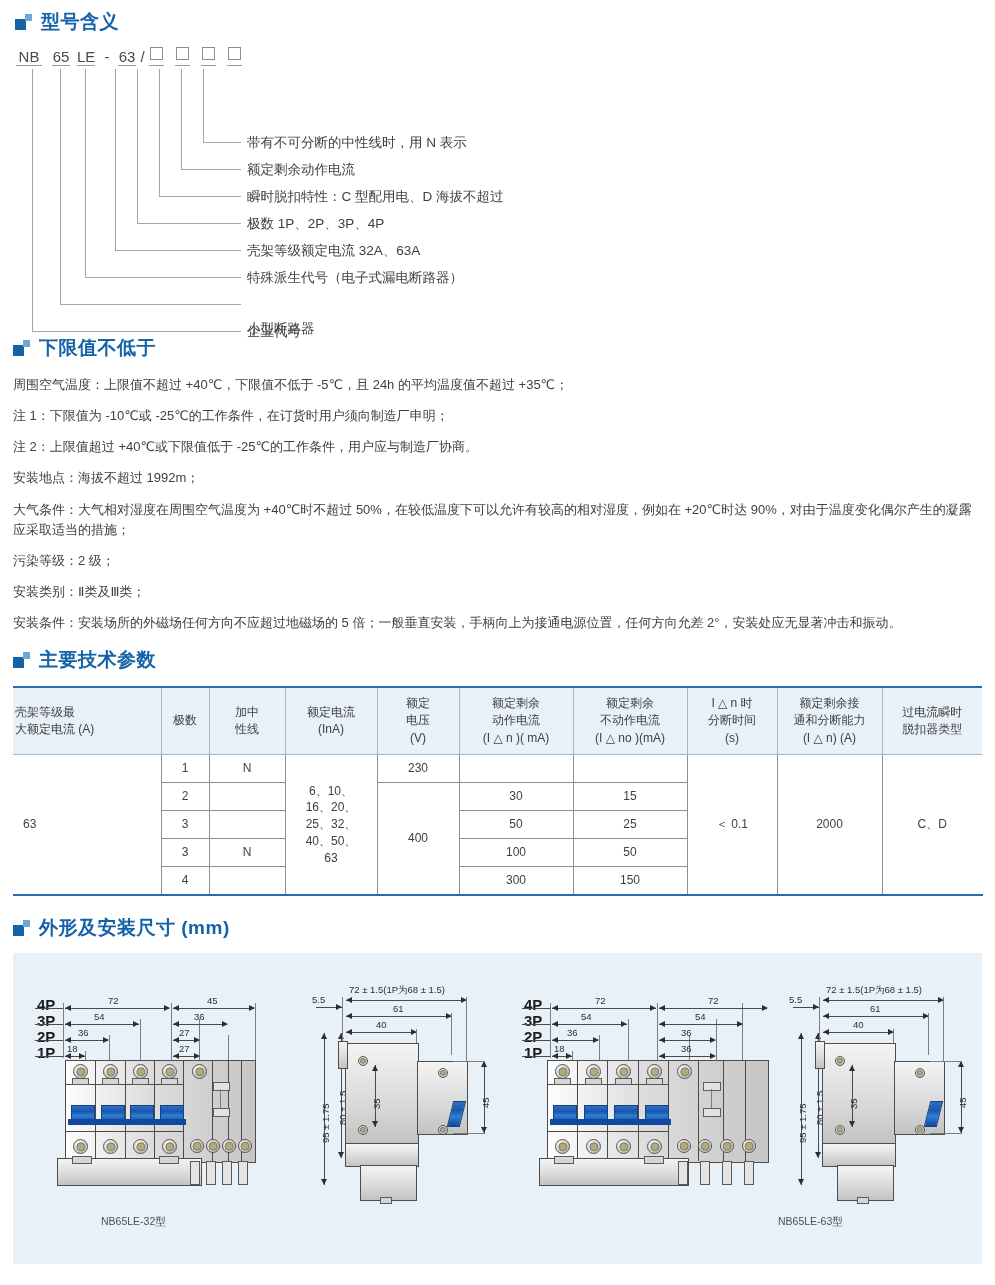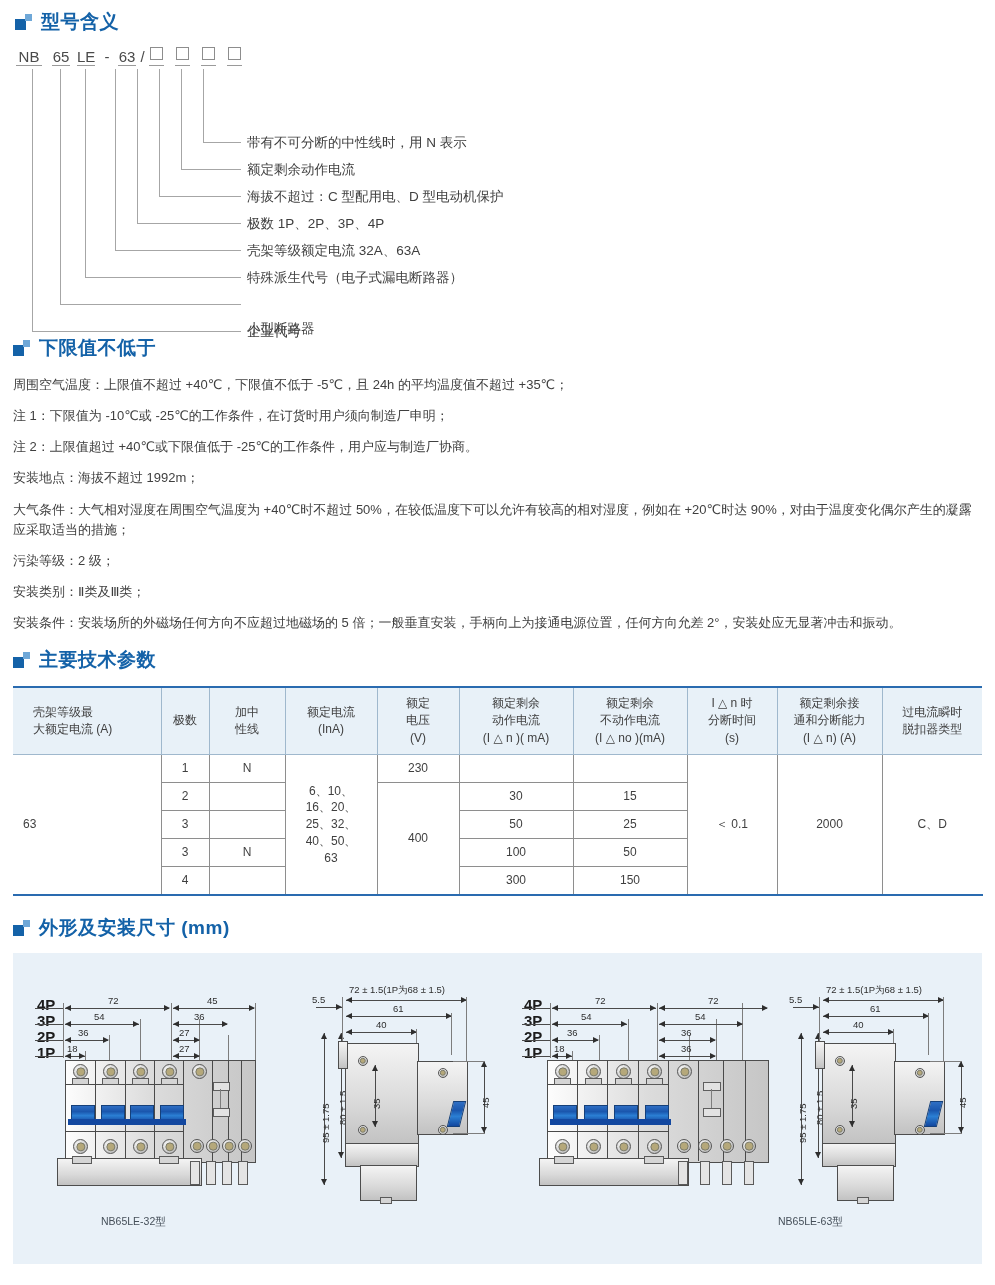--- a/index.html
+++ b/index.html
@@ -39,21 +39,21 @@
   #cond-body p.wrap{max-width:975px;}
 
   
   #sec-table{position:absolute;left:13px;top:650px;width:970px;}
   table.spec{border-collapse:collapse;margin-top:17px;width:969px;font-size:12px;color:#3f3f3f;table-layout:fixed;}
   table.spec thead th{
     background:#e8f1f8;border-top:2px solid #2a6bb0;border-bottom:1px solid #9fb8cd;
     border-left:1px solid #9fb8cd;font-weight:normal;padding:7px 2px;line-height:1.45;
     vertical-align:middle;text-align:center;
   }
-  table.spec thead th:first-child{border-left:none;text-align:left;padding-left:20px;}
+  table.spec thead th:first-child{border-left:none;text-align:left;padding-left:2px;}
   table.spec tbody td{
     border-left:1px solid #8e8e8e;text-align:center;vertical-align:middle;
     padding:3px 2px;line-height:1.4;height:21px;
   }
   table.spec tbody td.first{border-left:none;text-align:left;padding-left:10px;}
   table.spec tbody td.hb{border-bottom:1px solid #8e8e8e;}
   table.spec tbody td.ht{border-top:1px solid #8e8e8e;}
   table.spec tbody tr:last-child td{border-bottom:none;}
   #tbl-wrap{border-bottom:2px solid #2a6bb0;}
   .multiline{line-height:1.5;}
@@ -183,21 +183,21 @@
     <div class="lead-v" style="left:188px;top:22px;height:73px;"></div>
     <div class="lead-h" style="left:188px;top:95px;width:38px;"></div>
     <span class="lead-label" style="left:232px;top:89px;">带有不可分断的中性线时，用 N 表示</span>
 
     <div class="lead-v" style="left:166px;top:22px;height:100px;"></div>
     <div class="lead-h" style="left:166px;top:122px;width:60px;"></div>
     <span class="lead-label" style="left:232px;top:116px;">额定剩余动作电流</span>
 
     <div class="lead-v" style="left:144px;top:22px;height:127px;"></div>
     <div class="lead-h" style="left:144px;top:149px;width:82px;"></div>
-    <span class="lead-label" style="left:232px;top:143px;">海拔不超过：C 型配用电、D 型电动机保护</span>
+    <span class="lead-label" style="left:232px;top:143px;">瞬时脱扣特性：C 型配用电、D 海拔不超过</span>
 
     <div class="lead-v" style="left:122px;top:22px;height:154px;"></div>
     <div class="lead-h" style="left:122px;top:176px;width:104px;"></div>
     <span class="lead-label" style="left:232px;top:170px;">极数 1P、2P、3P、4P</span>
 
     <div class="lead-v" style="left:100px;top:22px;height:181px;"></div>
     <div class="lead-h" style="left:100px;top:203px;width:126px;"></div>
     <span class="lead-label" style="left:232px;top:197px;">壳架等级额定电流 32A、63A</span>
 
     <div class="lead-v" style="left:70px;top:22px;height:208px;"></div>

